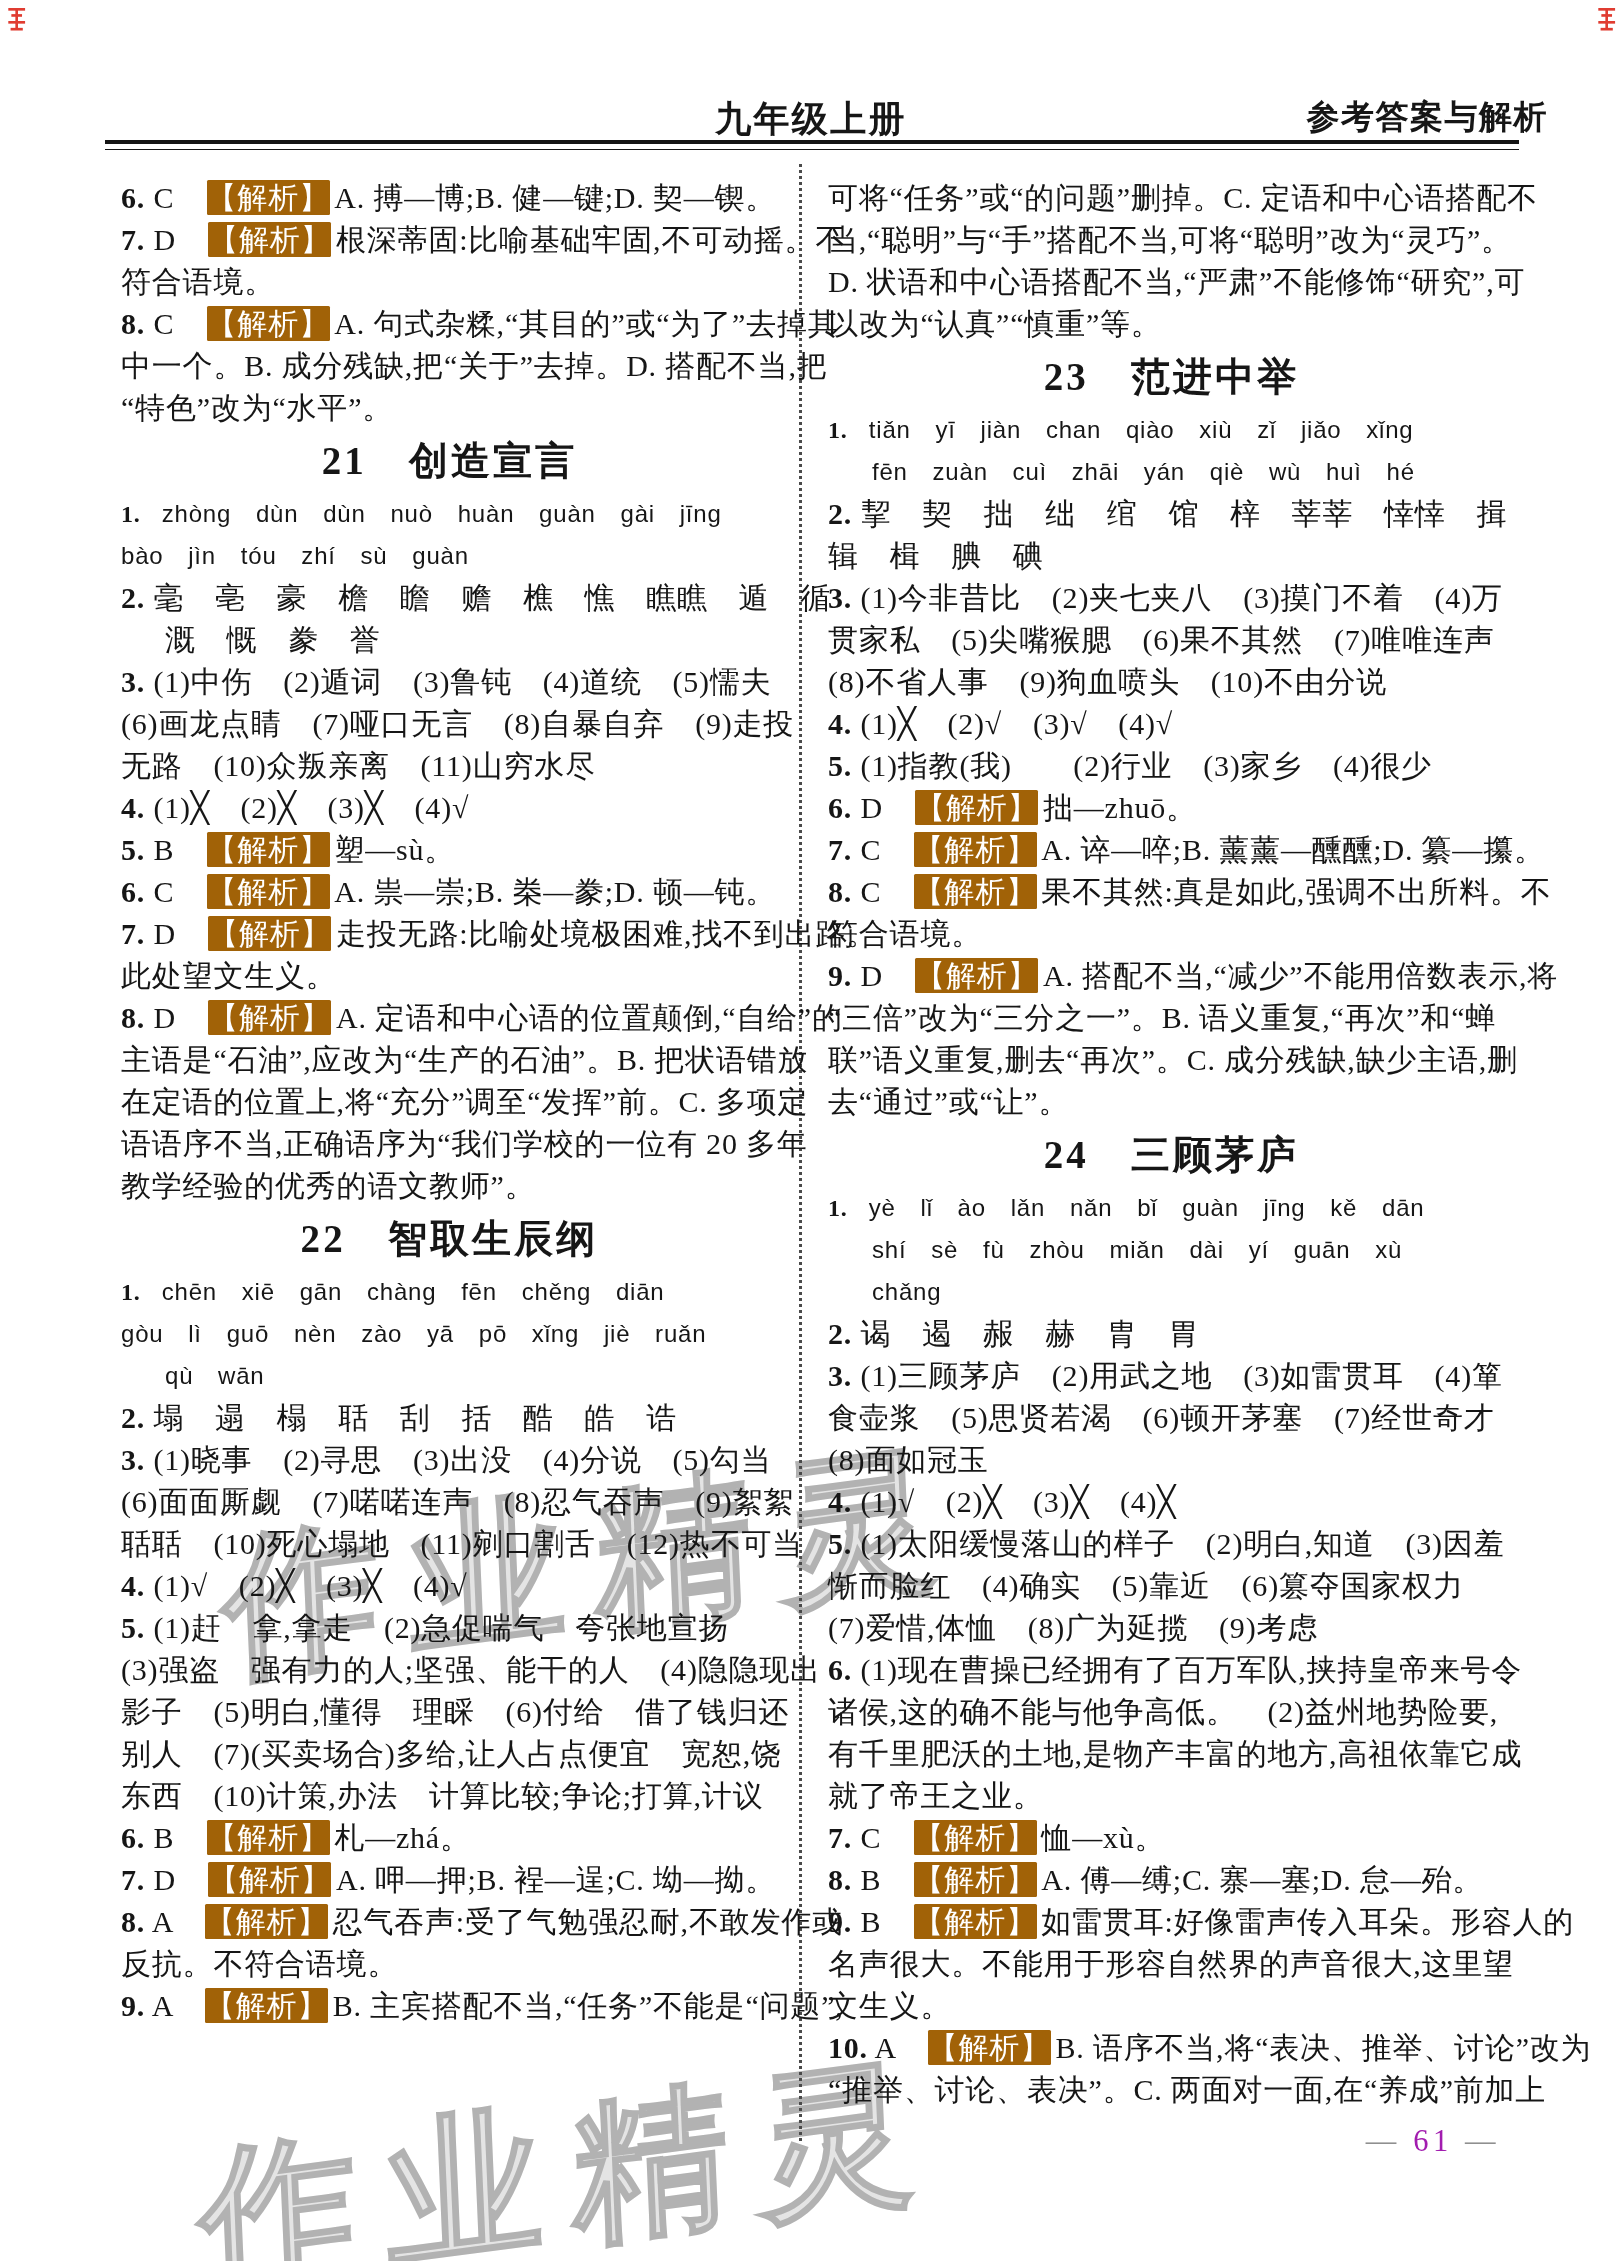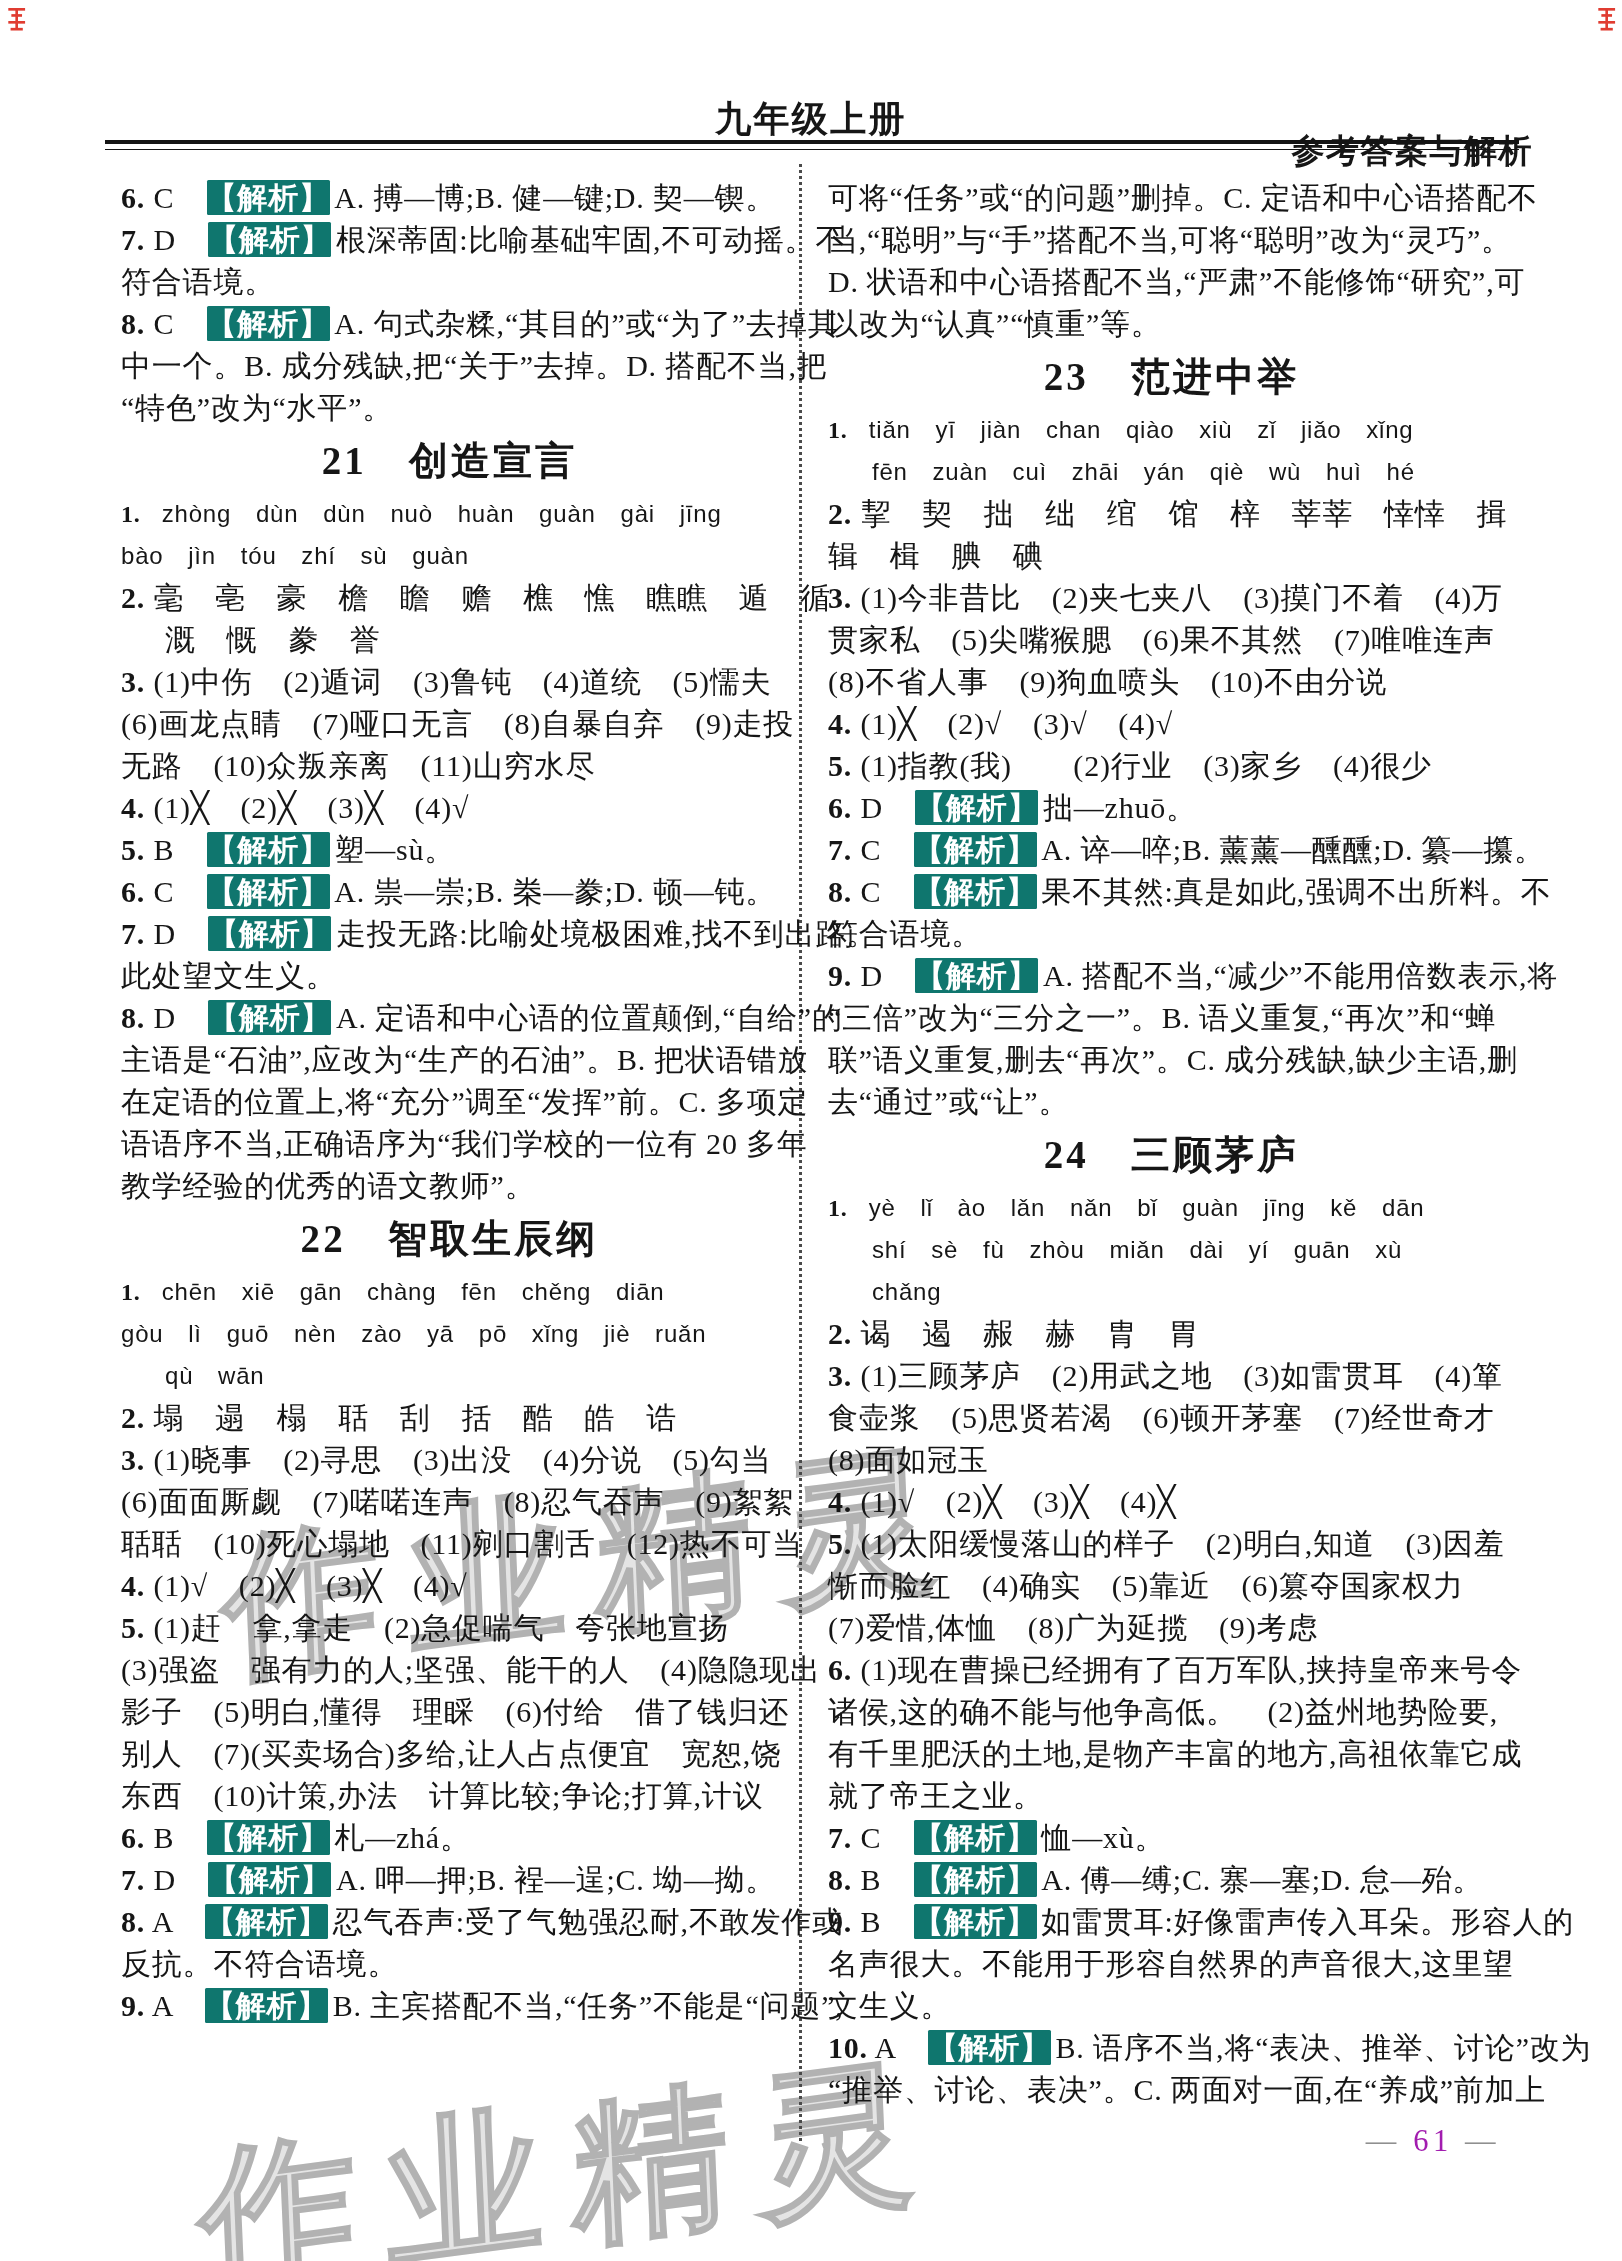--- a/index.html
+++ b/index.html
@@ -8,22 +8,22 @@
     background:#ffffff; overflow:hidden;
     font-family:"Liberation Serif","DejaVu Serif",serif;
     color:#161616;
   }
   
   .hdr-left{
     position:absolute; top:95px; left:50%; transform:translateX(-50%);
     font-size:36px; font-weight:bold; letter-spacing:2.3px; white-space:nowrap;
   }
   .hdr-right{
-    position:absolute; top:95px; right:89px;
-    font-size:33px; font-weight:bold; letter-spacing:1.5px; white-space:nowrap;margin-top:34px;
+    position:absolute; top:95px; right:74px;
+    font-size:33px; font-weight:bold; letter-spacing:1.5px; white-space:nowrap;
   }
   .rule{
     position:absolute; left:105px; top:140px; width:1414px; height:5.3px;
     border-top:4.6px solid #141414; border-bottom:1.5px solid #141414;
   }
   
   .col{
     position:absolute; top:177px; z-index:2;
     font-size:30px; line-height:42px; letter-spacing:0.8px;
     text-align:left; white-space:nowrap;
@@ -35,21 +35,21 @@
     height:64px; line-height:64px; text-align:center;
     font-weight:bold; font-size:39px; letter-spacing:3.1px;
   }
   .ind{ padding-left:44px; }
   .py{
     font-family:"Liberation Sans","DejaVu Sans",sans-serif;
     font-size:24px; word-spacing:13.7px; letter-spacing:0.8px;
   }
   .num{ font-weight:bold; font-family:"Liberation Serif","DejaVu Serif",serif; }
   .jx{
-    background:#0f766e; color:#ffffff; font-weight:bold;
+    background:#a16207; color:#ffffff; font-weight:normal;
     padding:0.8px 0px; margin:0 4.6px 0 1.5px; border-radius:1.5px;text-align:center;
   }
   
   .divider{
     position:absolute; left:799px; top:164px; height:1977px; width:0;
     border-left:3.1px dotted #4a4a4a; z-index:1;
   }
   
   .wm{
     position:absolute; z-index:0; white-space:nowrap;

